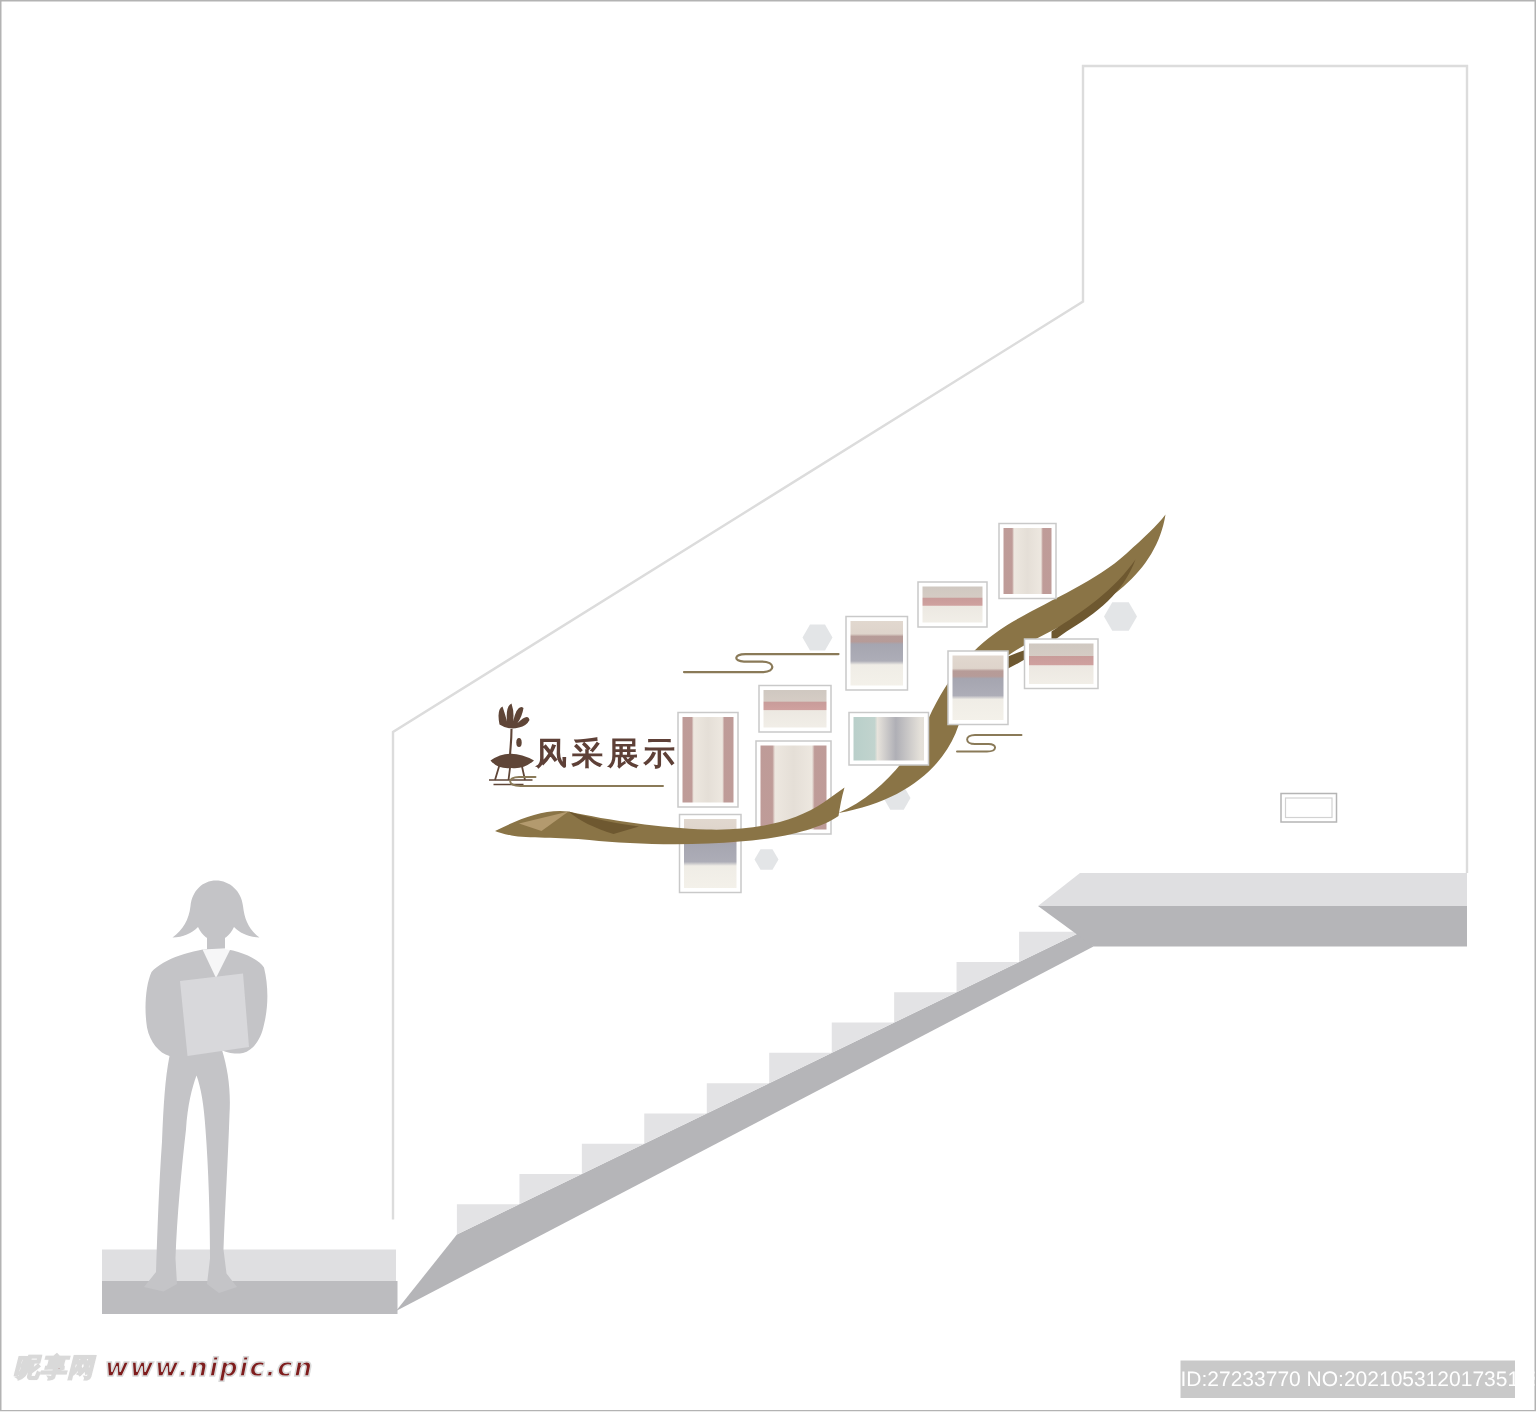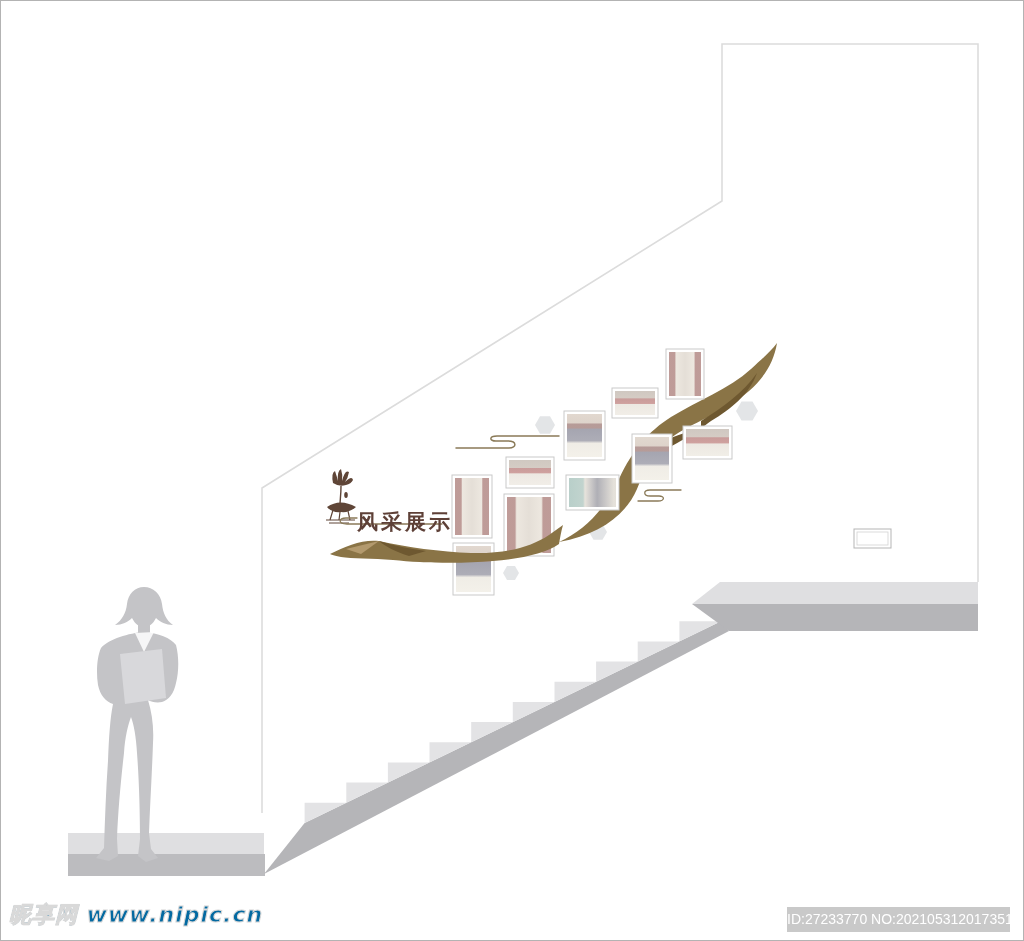--- a/index.html
+++ b/index.html
@@ -3,30 +3,30 @@
 <meta charset="utf-8">
 <style>
   html,body{margin:0;padding:0;background:#ffffff;}
   #canvas{
     position:relative;width:1022px;height:939px;margin:0;
     background:#ffffff;border:1px solid #b3b3b3;overflow:hidden;
     font-family:"Liberation Sans", sans-serif;
   }
   #scene{position:absolute;left:0;top:0;}
   .heading{
-    position:absolute;left:356px;top:507px;width:140px;
+    position:absolute;left:356px;top:487px;width:140px;
     font-family:Liberation Sans, sans-serif;
     font-size:21px;font-weight:bold;letter-spacing:3px;color:#5e4037;
     white-space:nowrap;
   }
   .watermark{
     position:absolute;left:8px;top:899px;
     font-family:"DejaVu Sans", sans-serif;
-    font-size:22px;font-weight:bold;font-style:italic;
-    color:#0369a1;
+    font-size:17px;font-weight:bold;font-style:italic;
+    color:#7f1d1d;
     -webkit-text-stroke:1px #d9d9d9;
     text-shadow:0 0 1px #d4d4d4;
     white-space:nowrap;letter-spacing:1px;
   }
   .idbox{
     position:absolute;left:786px;top:906px;width:223px;height:25px;
     background:#c9c9c9;color:#ffffff;
     font-family:"Liberation Sans", sans-serif;
     font-size:14px;line-height:25px;text-align:center;white-space:nowrap;
   }

